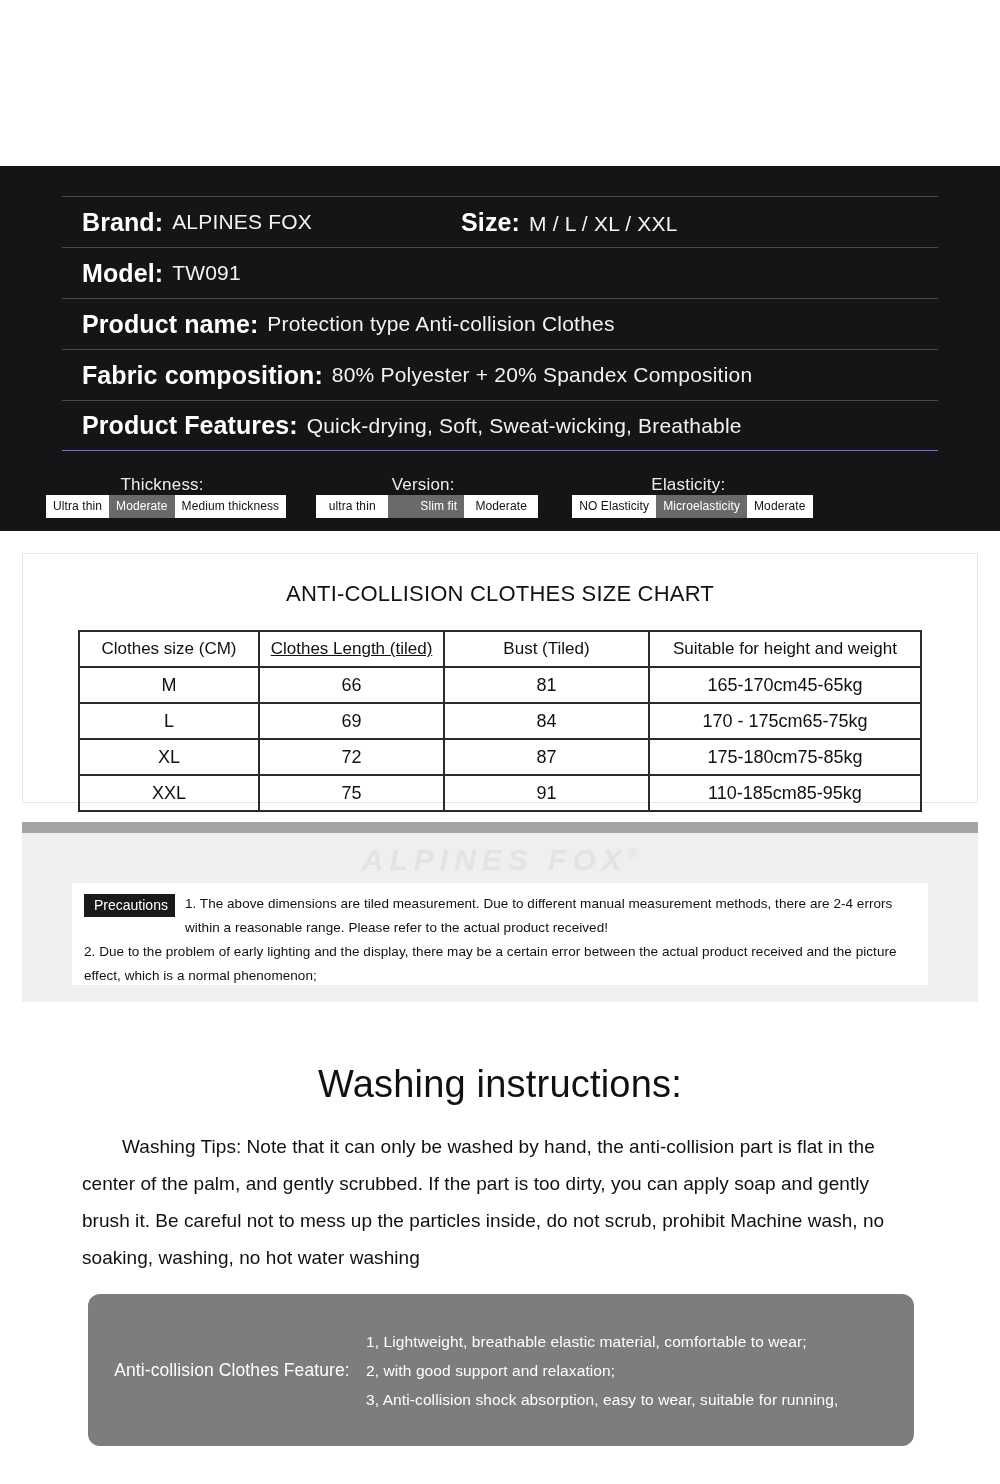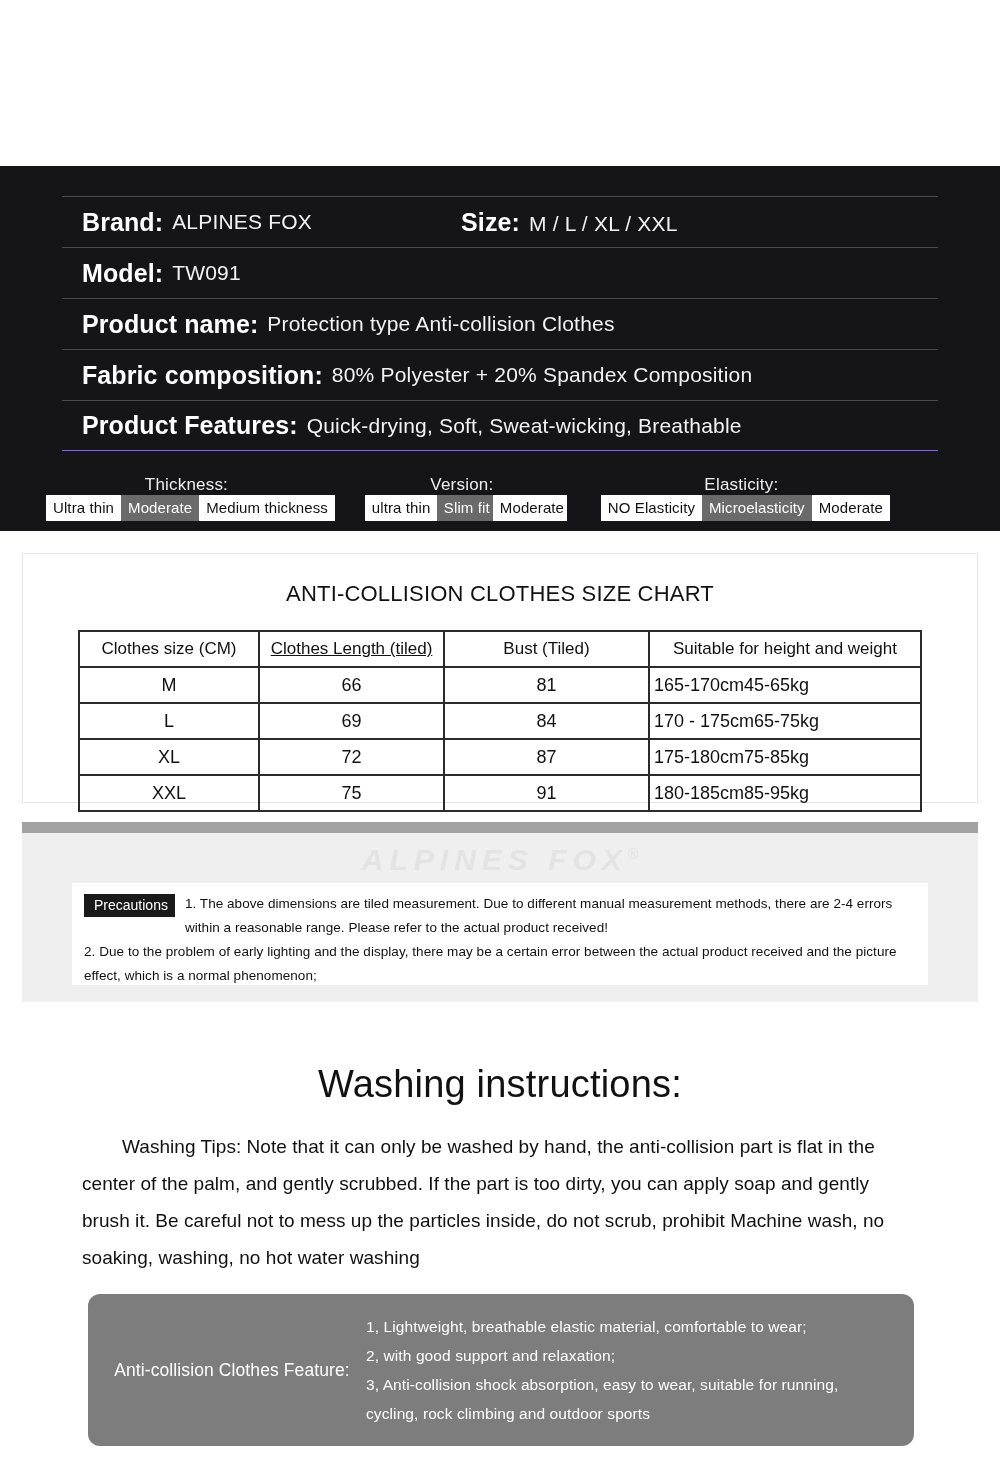--- a/index.html
+++ b/index.html
@@ -90,21 +90,21 @@
   }
   .attr-label {
     color: #ededed;
     font-size: 17px;
     margin-right: 8px;
     letter-spacing: 0.2px;
   }
   .attr-tags { display: flex; align-items: center; }
   .tag {
     display: inline-block;
-    font-size: 15px;
+    font-size: 12px;
     line-height: 1;
     padding: 5px 7px 6px 7px;
     background: #ffffff;
     color: #111111;
     white-space: nowrap;
     letter-spacing: 0.1px;
   }
   .tag.muted {
     background: #6a6a6a;
     color: #ffffff;
@@ -145,20 +145,21 @@
     padding: 0 4px;
   }
   table.size-table thead th { font-size: 17px; }
   .col-a { width: 180px; }
   .col-b { width: 185px; text-decoration: underline; }
   .col-c { width: 205px; }
   .col-d { width: 272px; }
 
   .hw-cell {
     display: flex;
+    justify-content: center;
     align-items: center;
   }
   .hw-cell span { display: inline-block; }
 
   
   .gray-bar {
     position: absolute;
     left: 22px; top: 822px;
     width: 956px; height: 11px;
     background: #a3a3a3;
@@ -307,21 +308,21 @@
           <span class="tag">Ultra thin</span>
           <span class="tag muted">Moderate</span>
           <span class="tag">Medium thickness</span>
         </span>
       </div>
 
       <div class="attr-group gap-1">
         <span class="attr-label">Version:</span>
         <span class="attr-tags">
           <span class="tag" style="width:72px;text-align:center">ultra thin</span>
-          <span class="tag muted" style="width:56px;text-align:left">Slim fit</span>
+          <span class="tag muted" style="width:76px;text-align:right">Slim fit</span>
           <span class="tag" style="width:74px;text-align:center">Moderate</span>
         </span>
       </div>
 
       <div class="attr-group gap-2">
         <span class="attr-label">Elasticity:</span>
         <span class="attr-tags">
           <span class="tag">NO Elasticity</span>
           <span class="tag muted">Microelasticity</span>
           <span class="tag">Moderate</span>
@@ -376,21 +377,21 @@
               <span>75-85kg</span>
             </span>
           </td>
         </tr>
         <tr>
           <td>XXL</td>
           <td>75</td>
           <td>91</td>
           <td>
             <span class="hw-cell">
-              <span>180-185cm</span>
+              <span>110-185cm</span>
               <span>85-95kg</span>
             </span>
           </td>
         </tr>
       </tbody>
     </table>
   </div>
 
   <div class="gray-bar"></div>
 
@@ -408,17 +409,16 @@
 
   <div class="washing-title">Washing instructions:</div>
   <div class="washing-body">Washing Tips: Note that it can only be washed by hand, the anti-collision part is flat in the center of the palm, and gently scrubbed. If the part is too dirty, you can apply soap and gently brush it. Be careful not to mess up the particles inside, do not scrub, prohibit Machine wash, no soaking, washing, no hot water washing</div>
 
   <div class="feature-box">
     <div class="feature-label">Anti-collision Clothes Feature:</div>
     <div class="feature-list">
       <p>1, Lightweight, breathable elastic material, comfortable to wear;</p>
       <p>2, with good support and relaxation;</p>
       <p>3, Anti-collision shock absorption, easy to wear, suitable for running,</p>
-      <p>cycling, rock climbing and outdoor sports</p>
     </div>
   </div>
 
 </div>
 
 </body></html>

